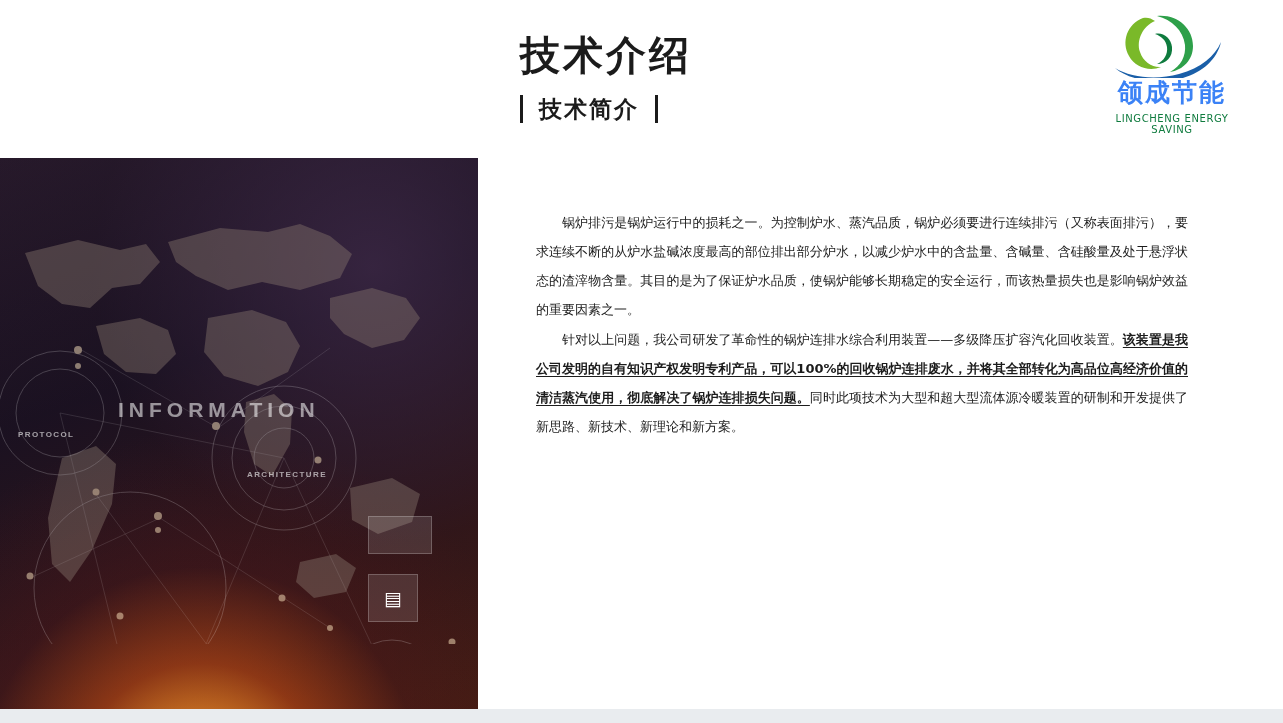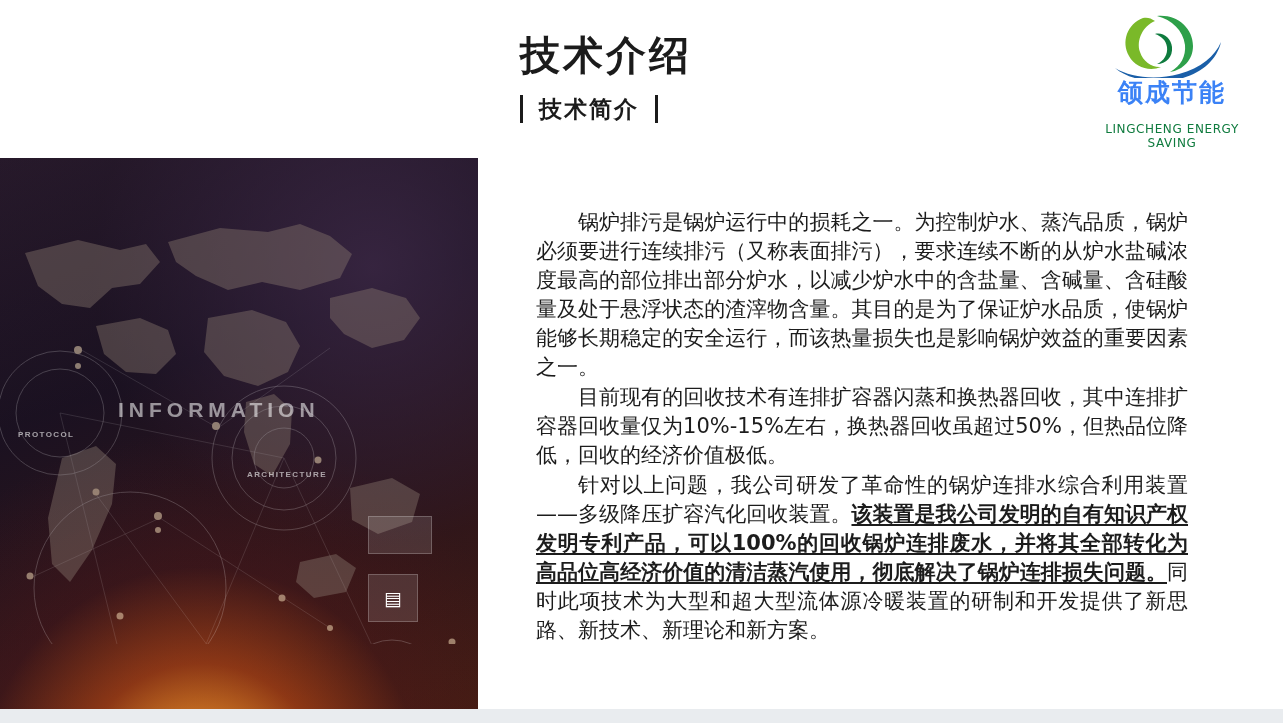--- a/index.html
+++ b/index.html
@@ -85,24 +85,24 @@
   }
   .logo-text-cn {
     font-size: 25px;
     font-weight: bold;
     color: #3b82f6;
     letter-spacing: 2px;
     line-height: 1;
     margin-top: 2px;
   }
   .logo-text-en {
-    font-size: 12px;
+    font-size: 10px;
     color: #0f7b3e;
     letter-spacing: 0.6px;
-    margin-top: 17px;
+    margin-top: 8px;
   }
 
   
   .image-panel {
     position: absolute;
     left: 0;
     top: 158px;
     width: 478px;
     height: 605px;
     overflow: hidden;
@@ -149,21 +149,21 @@
   .box-1 { left: 368px; top: 358px; width: 62px; height: 36px; }
   .box-2 { left: 368px; top: 416px; width: 48px; height: 46px; display:flex; align-items:center; justify-content:center; }
   .box-glyph { color: #ffffff; font-size: 19px; line-height: 1; }
 
   
   .body-text {
     position: absolute;
     left: 536px;
     top: 208px;
     width: 652px;
-    font-size: 21px;
+    font-size: 13px;
     line-height: 29px;
     color: #1c1c1c;
     font-family: "DejaVu Sans", "Liberation Sans", sans-serif;
     text-align: justify;
   }
   .para {
     text-indent: 2em;
     margin: 0 0 1px 0;
   }
   .emph {
@@ -269,22 +269,19 @@
       <span class="box-glyph">▤</span>
     </div>
 
   </div>
 
   <div class="body-text">
     <p class="para">
       <span>锅炉排污是锅炉运行中的损耗之一。为控制炉水、蒸汽品质，锅炉必须要进行连续排污（又称表面排污），要求连续不断的从炉水盐碱浓度最高的部位排出部分炉水，以减少炉水中的含盐量、含碱量、含硅酸量及处于悬浮状态的渣滓物含量。其目的是为了保证炉水品质，使锅炉能够长期稳定的安全运行，而该热量损失也是影响锅炉效益的重要因素之一。</span>
     </p>
     <p class="para">
-      <span>目前现有的回收技术有连排扩容器闪蒸和换热器回收，其中连排扩容器回收量仅为10%-15%左右，换热器回收虽超过50%，但热品位降低，回收的经济价值极低。</span>
-    </p>
-    <p class="para">
       <span>针对以上问题，我公司研发了革命性的锅炉连排水综合利用装置——多级降压扩容汽化回收装置。</span><span class="emph">该装置是我公司发明的自有知识产权发明专利产品，可以100%的回收锅炉连排废水，并将其全部转化为高品位高经济价值的清洁蒸汽使用，彻底解决了锅炉连排损失问题。</span><span>同时此项技术为大型和超大型流体源冷暖装置的研制和开发提供了新思路、新技术、新理论和新方案。</span>
     </p>
   </div>
 
 </div>
 
 <div class="bottom-strip"></div>
 
 </body></html>

